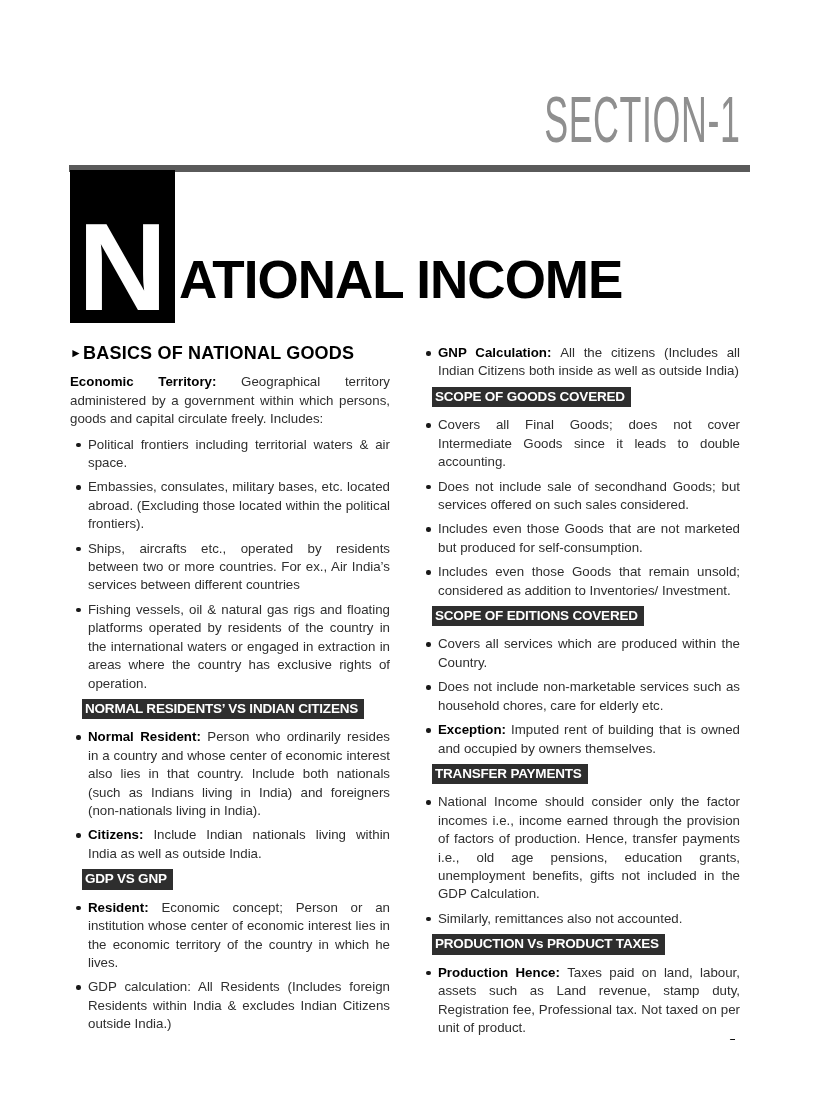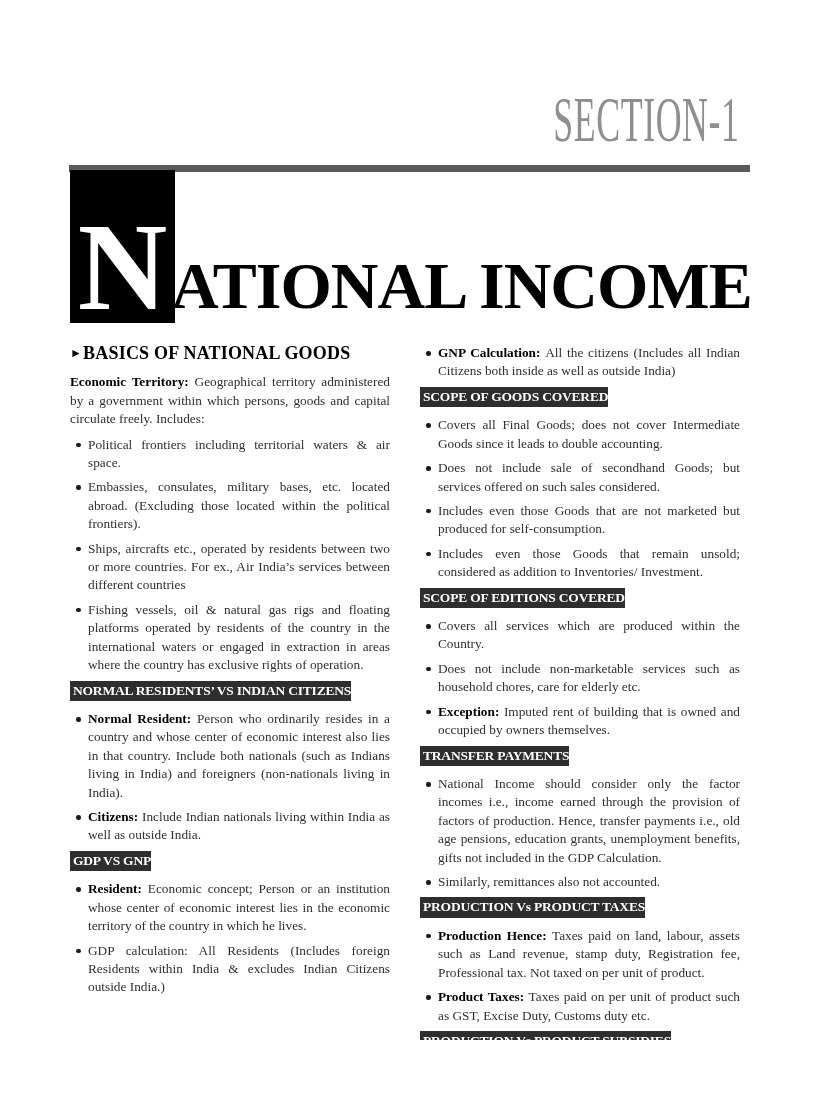--- a/index.html
+++ b/index.html
@@ -1,46 +1,46 @@
 <!DOCTYPE html>
 <html><head>
 <meta charset="utf-8">
 <style>
   html,body{margin:0;padding:0;background:#ffffff;}
   .page{
     position:relative;width:835px;height:1040px;margin:0 auto;background:#ffffff;
-    overflow:hidden;font-family:Liberation Serif, serif;
+    overflow:hidden;font-family:Liberation Sans, sans-serif;
   }
   
   .section-label{
     position:absolute;top:88px;right:95px;font-size:64px;line-height:1;font-weight:200;
     color:#8f8f8f;letter-spacing:1px;white-space:nowrap;
     transform:scaleX(0.56);transform-origin:100% 0;
   }
   .top-rule{position:absolute;left:69px;top:165px;width:681px;height:7px;background:#5a5a5a;}
   
   .dropcap{
     position:absolute;left:70px;top:170px;width:105px;height:153px;background:#000;
     display:flex;align-items:flex-end;justify-content:center;padding-bottom:4px;box-sizing:border-box;
   }
   .dropcap span{font-size:124px;font-weight:700;color:#fff;line-height:0.82;}
   .main-title{
-    position:absolute;left:171px;top:253px;font-size:66px;font-weight:700;color:#000;
+    position:absolute;left:179px;top:253px;font-size:53px;font-weight:700;color:#000;
     letter-spacing:-1px;line-height:1;white-space:nowrap;
   }
   
   .columns{position:absolute;left:70px;top:344px;width:670px;display:flex;gap:30px;}
   .col{width:320px;font-size:13.3px;line-height:18.4px;color:#2f2f2f;text-align:justify;}
   .col-heading{font-size:18px;font-weight:700;color:#000;margin:0 0 9px;text-align:left;letter-spacing:0.2px;}
   .col-heading .marker{font-size:12px;margin-right:1px;position:relative;top:-2px;}
   .body-para{margin:8px 0 7px;}
   .lead{color:#000;font-weight:700;}
   .section-bar{
     display:table;background:#2e2e2e;color:#fff;font-size:13.5px;font-weight:700;line-height:1;
-    padding:3px 0 4px 3px;margin:5px 0 9px;letter-spacing:-0.2px;white-space:nowrap;text-align:left;
+    padding:3px 6px 4px 3px;margin:5px 12px 9px;letter-spacing:-0.2px;white-space:nowrap;text-align:left;
   }
   .bullet{position:relative;padding-left:18px;margin:0 0 6px;}
   .bullet::before{
     content:"";position:absolute;left:6px;top:7px;width:4.5px;height:4.5px;border-radius:50%;background:#191919;
   }
   
   .footer-rule{position:absolute;left:69px;top:1040px;width:623px;height:6px;background:#5a5a5a;}
   .page-number{position:absolute;top:1034px;right:97px;font-size:30px;font-weight:700;color:#101010;line-height:1;}
   .footer-line{
     position:absolute;left:69px;top:1048px;width:623px;text-align:center;font-size:12.5px;

